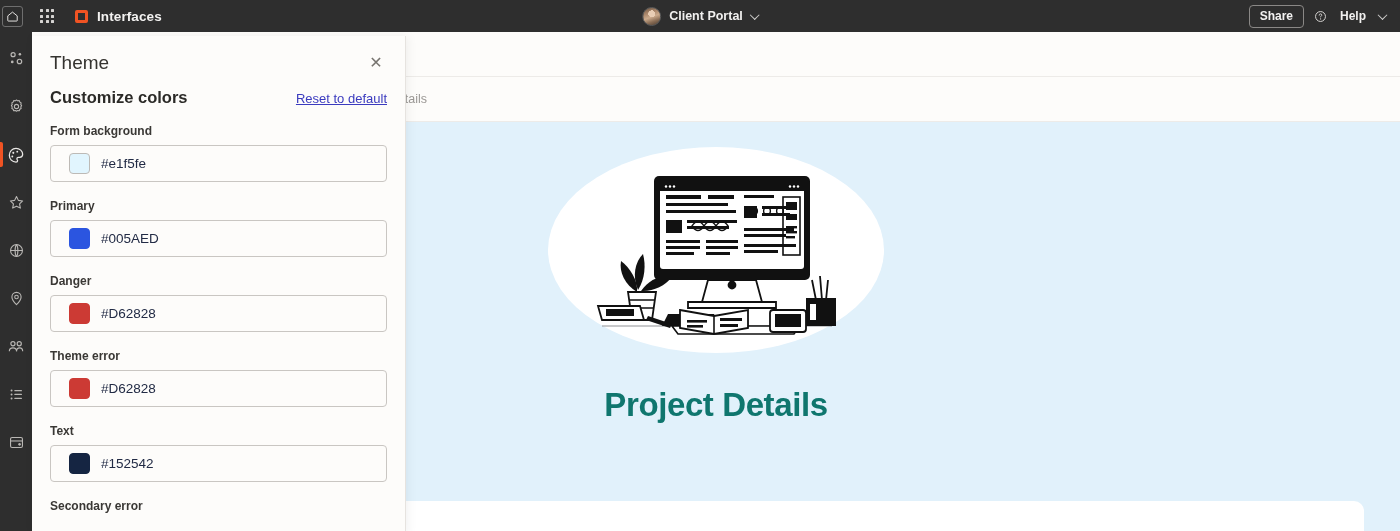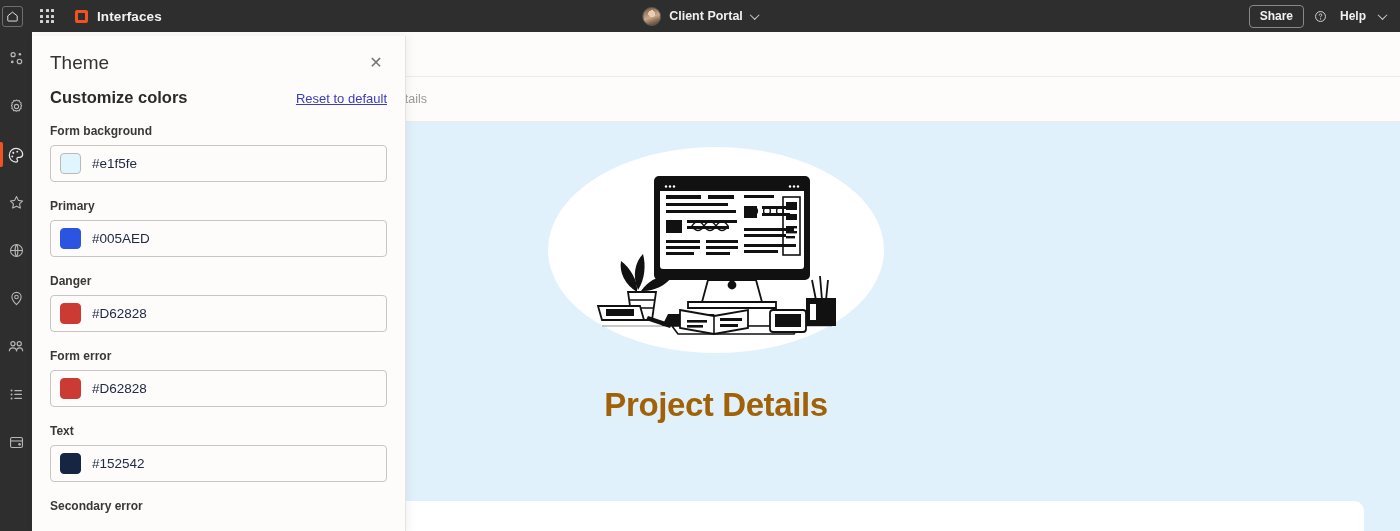--- a/index.html
+++ b/index.html
@@ -86,21 +86,21 @@
     height: 45px; background: #fdfcfa; display: flex; align-items: center;
     padding-left: 345px; border-bottom: 1px solid #edebe8;
   }
   .url-text { color: #9b9895; font-size: 12.5px; }
   .canvas {
     position: relative; height: 409px; background: #e1f1fb; overflow: hidden;
   }
   .hero { display: flex; flex-direction: column; align-items: center; padding-top: 18px; }
   .illus-wrap { position: relative; width: 352px; height: 228px; }
   .page-title {
-    font-size: 33px; font-weight: 700; color: #a16207; letter-spacing: -0.4px;
+    font-size: 33px; font-weight: 700; color: #0f766e; letter-spacing: -0.4px;
     margin-top: 18px; text-align: center;
   }
   .bottom-card {
     position: absolute; left: 36px; right: 36px; bottom: -30px; height: 60px;
     background: #ffffff; border-radius: 10px;
   }
 
   
   .panel {
     position: absolute; top: 36px; left: 32px; width: 374px; height: 499px;
@@ -121,21 +121,21 @@
   .section-row {
     display: flex; align-items: baseline; justify-content: space-between; margin-bottom: 17px;
   }
   .section-title { font-size: 16.5px; font-weight: 700; color: #2b2a27; }
   .reset-link { font-size: 13px; color: #3b3bbf; text-decoration: underline; }
 
   .field { margin-bottom: 17px; }
   .field-label { font-size: 12px; font-weight: 700; color: #3a3835; margin-bottom: 7px; }
   .color-input {
     height: 37px; border: 1px solid #c9c6c2; border-radius: 4px; background: #fdfcfa;
-    display: flex; align-items: center; padding: 0 9px; gap: 11px;
+    display: flex; align-items: center; padding: 0 18px; gap: 11px;
   }
   .swatch { width: 21px; height: 21px; border-radius: 4px; border: 1px solid #bdbab6; flex: none; }
   .color-value { font-size: 13.5px; color: #222b45; }
 </style>
 </head>
 <body>
 
 <div class="app">
 
   <div class="topbar">
@@ -393,21 +393,21 @@
 
       <div class="field">
         <div class="field-label">Danger</div>
         <div class="color-input">
           <span class="swatch" style="background:#cc3a34;border-color:#cc3a34"></span>
           <span class="color-value">#D62828</span>
         </div>
       </div>
 
       <div class="field">
-        <div class="field-label">Form error</div>
+        <div class="field-label">Theme error</div>
         <div class="color-input">
           <span class="swatch" style="background:#cc3a34;border-color:#cc3a34"></span>
           <span class="color-value">#D62828</span>
         </div>
       </div>
 
       <div class="field">
         <div class="field-label">Text</div>
         <div class="color-input">
           <span class="swatch" style="background:#152542;border-color:#152542"></span>

